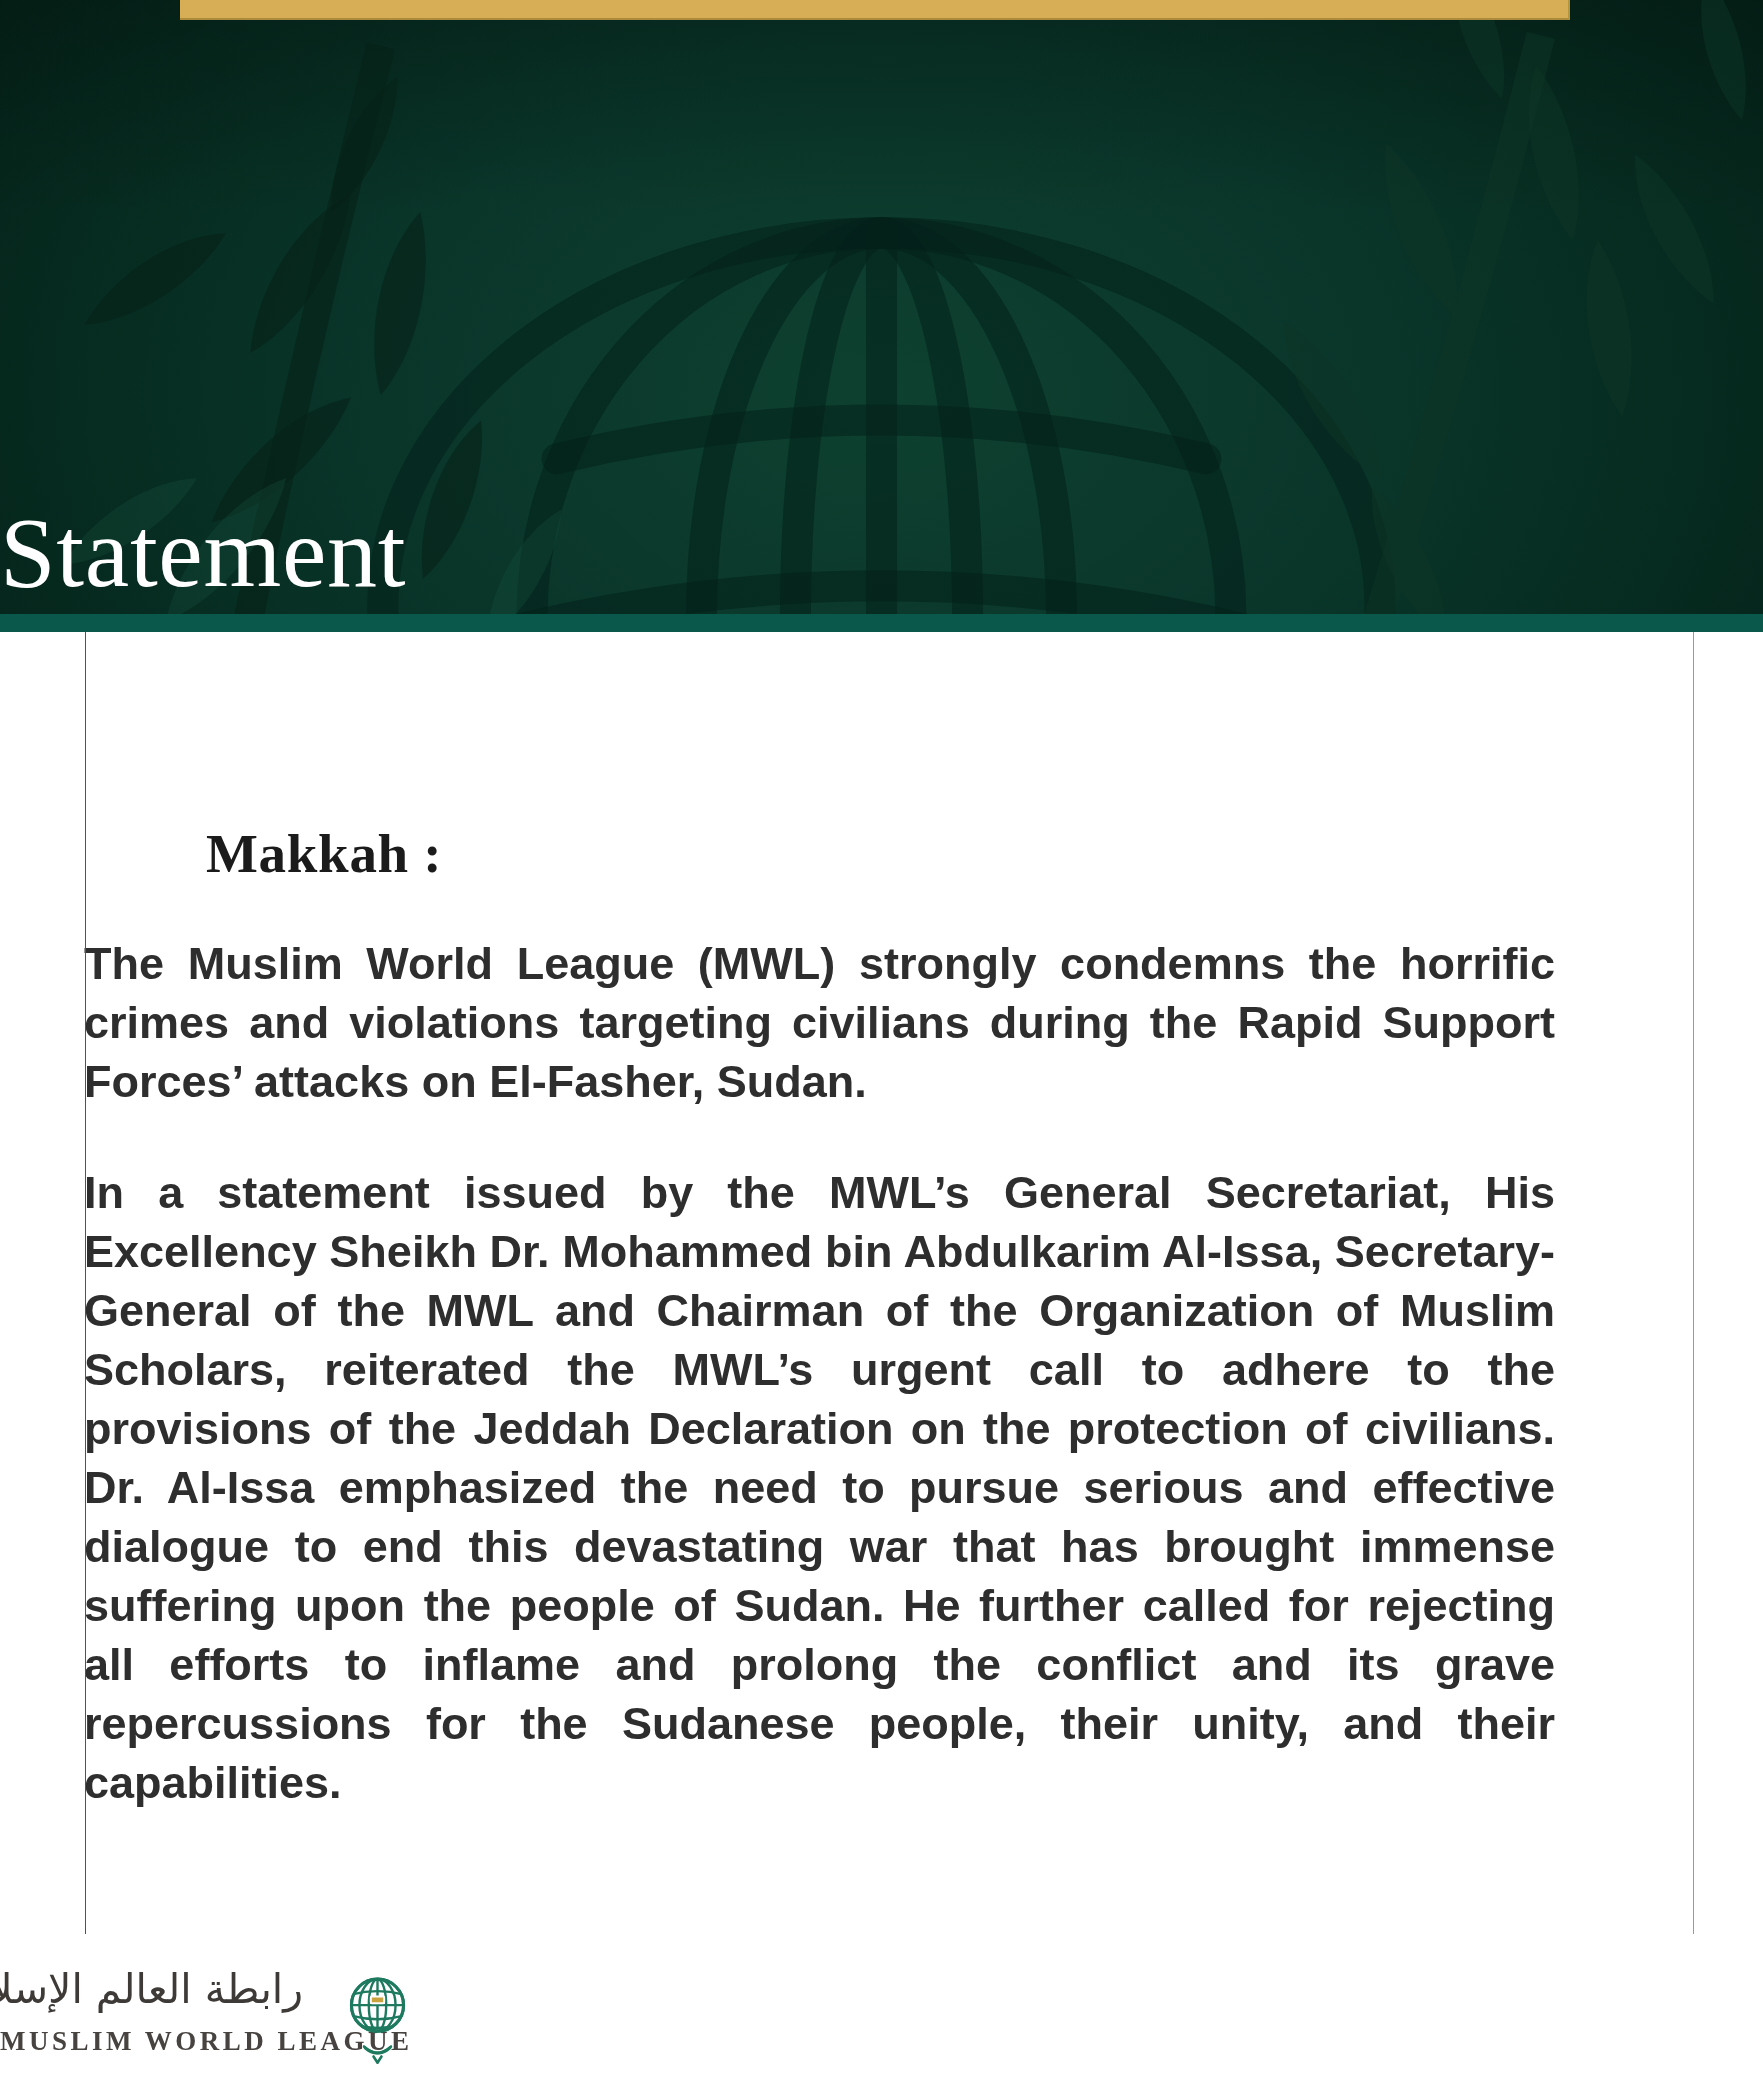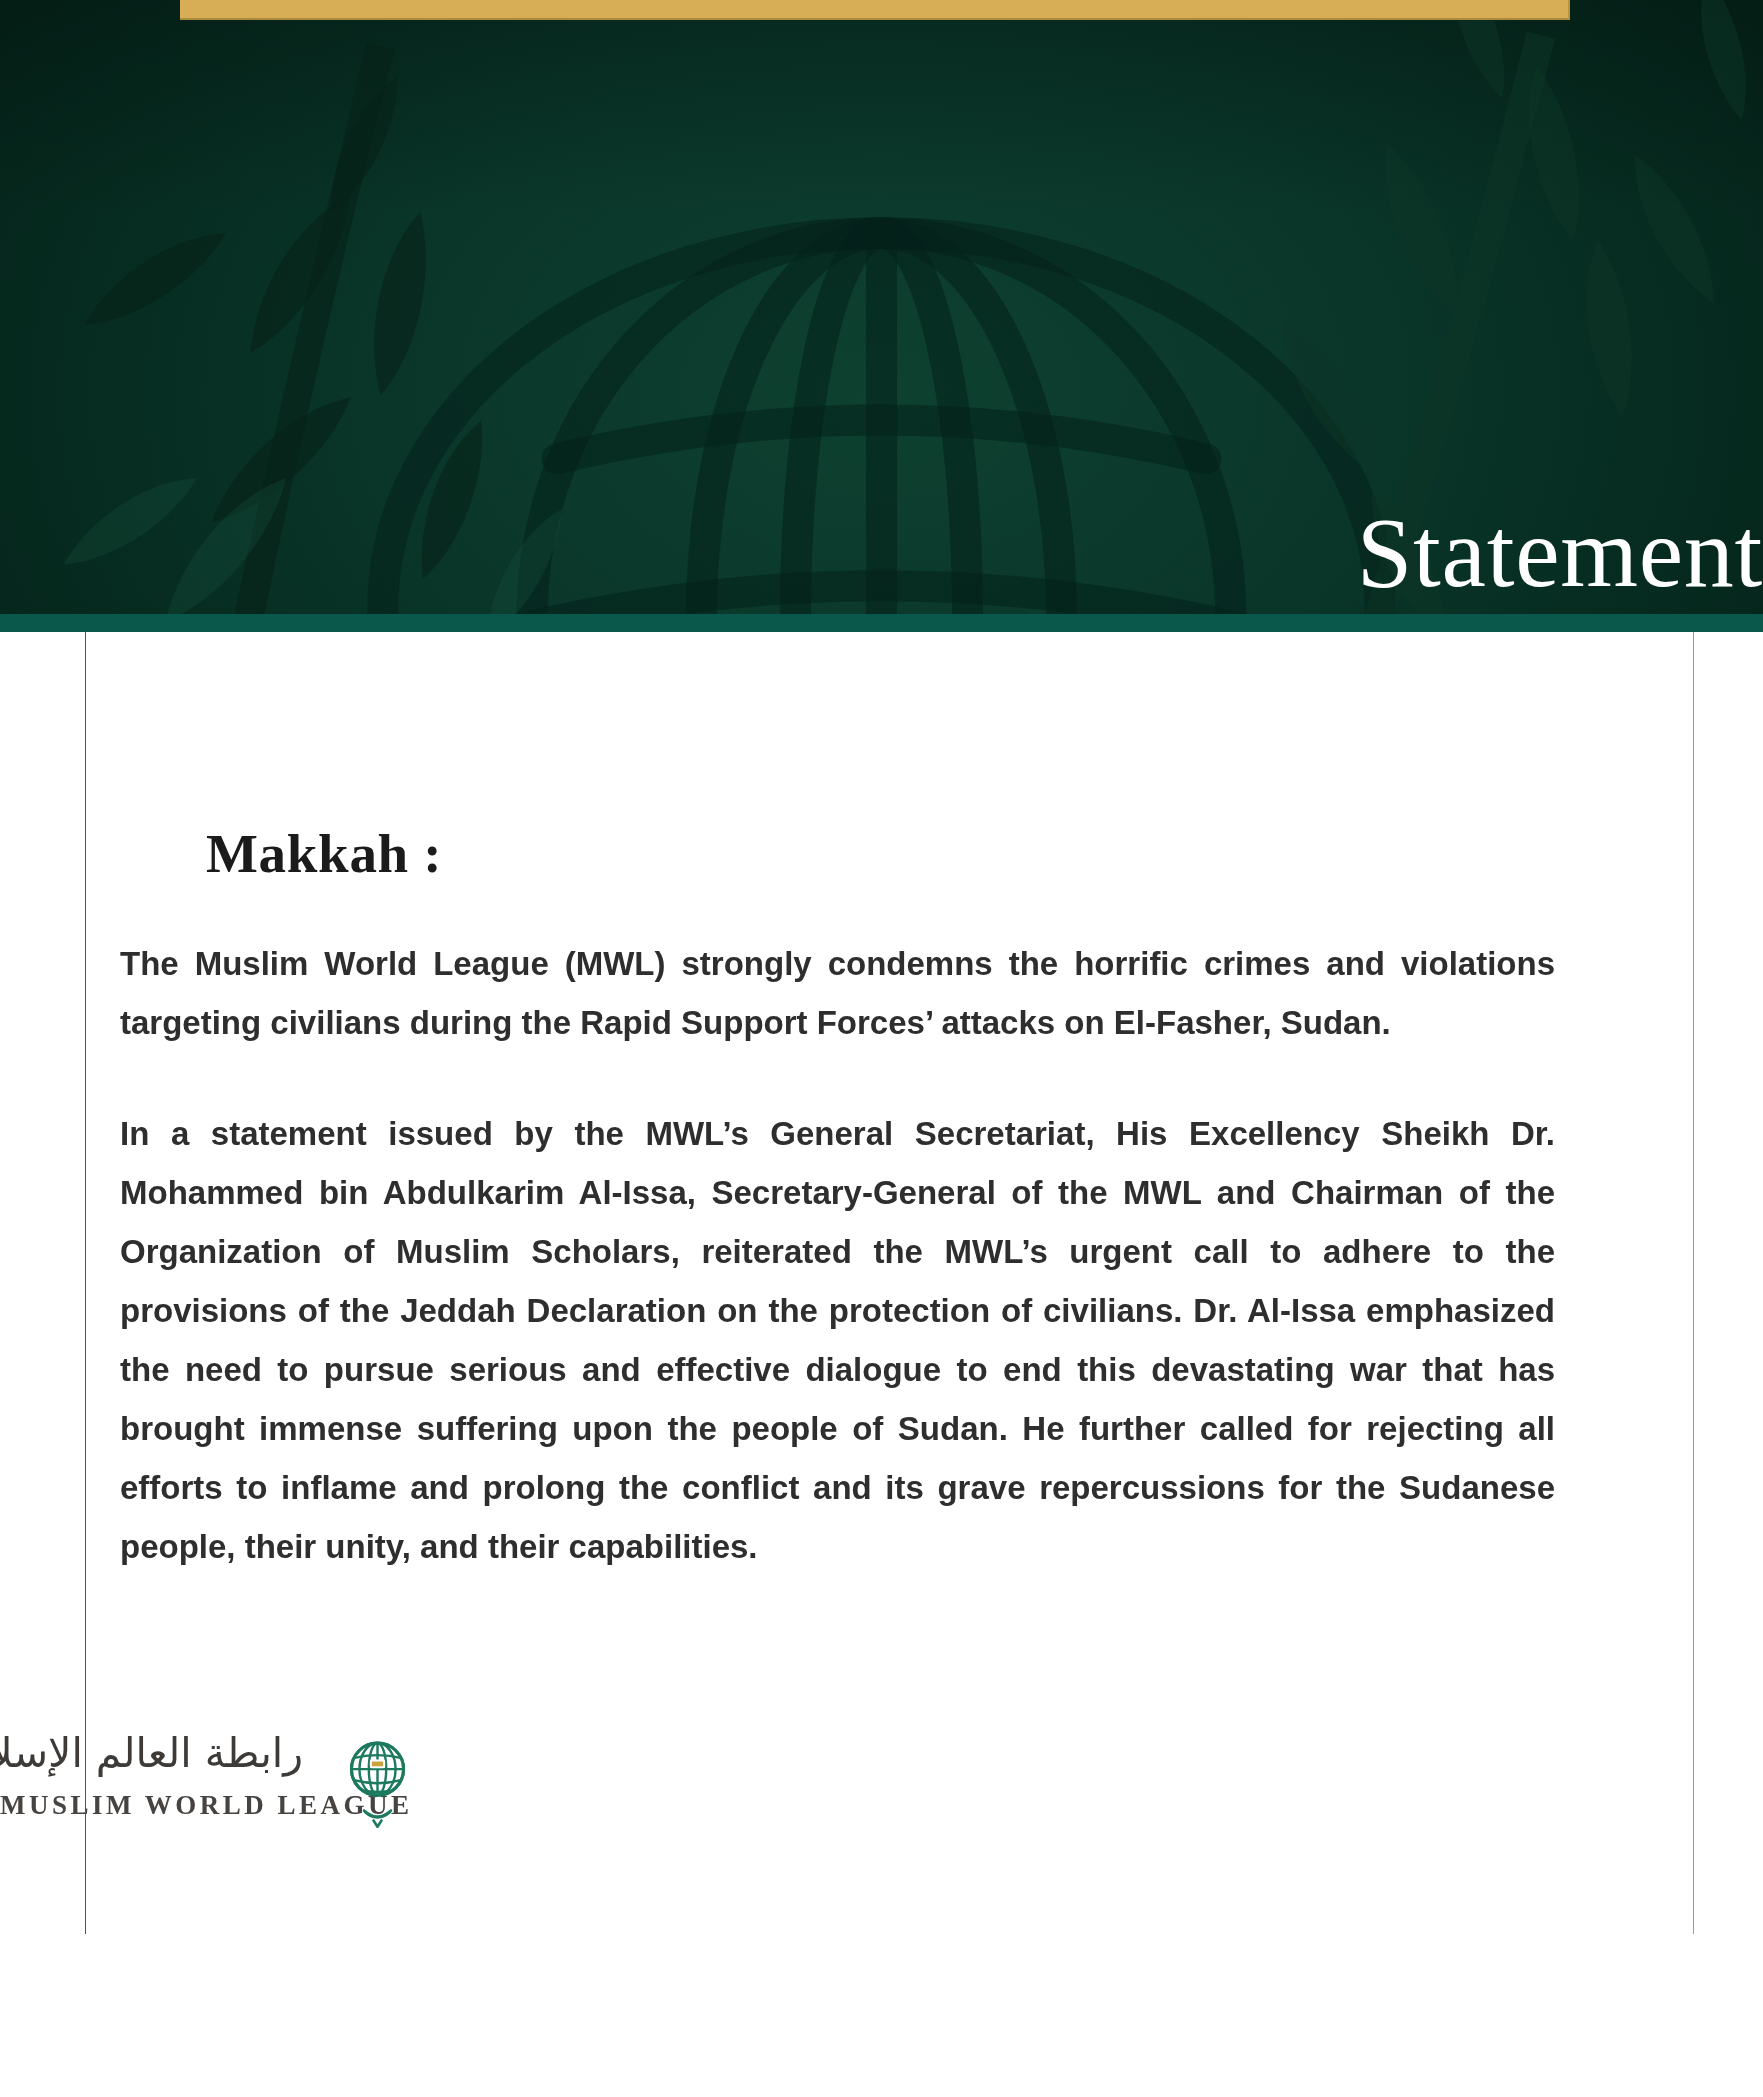--- a/index.html
+++ b/index.html
@@ -7,38 +7,38 @@
         font-family:"Liberation Sans",sans-serif;}
 
   
   .hero{position:absolute;top:0;left:0;width:1763px;height:614px;overflow:hidden;
     background:
       linear-gradient(180deg, rgba(2,16,11,0.30) 0%, rgba(2,16,11,0) 35%),
       radial-gradient(1164px 811px at 50% 64%, #0e4130 0%, #0a362a 42%, #062a1f 72%, #041e16 100%);}
   .hero-decor{position:absolute;top:0;left:0;width:1763px;height:614px;display:block;}
   .gold-bar{position:absolute;top:0;left:180px;width:1388px;height:18.3px;
     background:#d7ae55;border-bottom:2.8px solid #ab8b3b;border-right:2.1px solid #b6953f;z-index:4;}
-  .hero-title{position:absolute;top:503px;left:0;right:0;margin:0;text-align:right;z-index:3;
+  .hero-title{position:absolute;top:503px;left:0;right:0;margin:0;text-align:left;z-index:3;
     font-family:"Liberation Serif","DejaVu Serif",serif;font-weight:400;
     font-size:100px;line-height:1;color:#ffffff;letter-spacing:0.7px;}
 
   
   .teal-band{position:absolute;top:614px;left:0;width:1763px;height:18.3px;background:#0a584c;}
 
   
   .content{position:absolute;top:632px;left:0;width:1763px;height:1302px;background:#ffffff;}
   .rule{position:absolute;top:0;bottom:0;width:1.4px;}
   .rule-left{left:85px;background:#1d6b5d;}
   .rule-right{left:1693px;background:#7fa89d;}
 
   .location-heading{margin:189px 206px 0 206px;
     font-family:"Liberation Serif","DejaVu Serif",serif;font-weight:700;
     font-size:55px;line-height:1.2;color:#1b1b1b;letter-spacing:0.7px;}
-  .body-par{margin:0 208px 0 120px;text-align:justify;
-    font-size:33px;line-height:59px;font-weight:700;color:#2e2e2e;}
+  .body-par{margin:0 208px 0 84px;text-align:justify;
+    font-size:45px;line-height:59px;font-weight:700;color:#2e2e2e;}
   .body-par.first{margin-top:47px;}
   .body-par.second{margin-top:52px;}
 
   
   .logo{margin-top:145px;display:flex;justify-content:flex-start;align-items:center;gap:21px;}
   .logo-text{width:303px;text-align:center;}
   .logo-arabic{font-family:"DejaVu Sans",sans-serif;font-size:41px;line-height:1.25;
     color:#3d3a37;white-space:nowrap;}
   .logo-english{margin-top:11.3px;font-family:"Liberation Serif","DejaVu Serif",serif;
     font-weight:700;font-size:27px;letter-spacing:3.5px;color:#474340;white-space:nowrap;}

